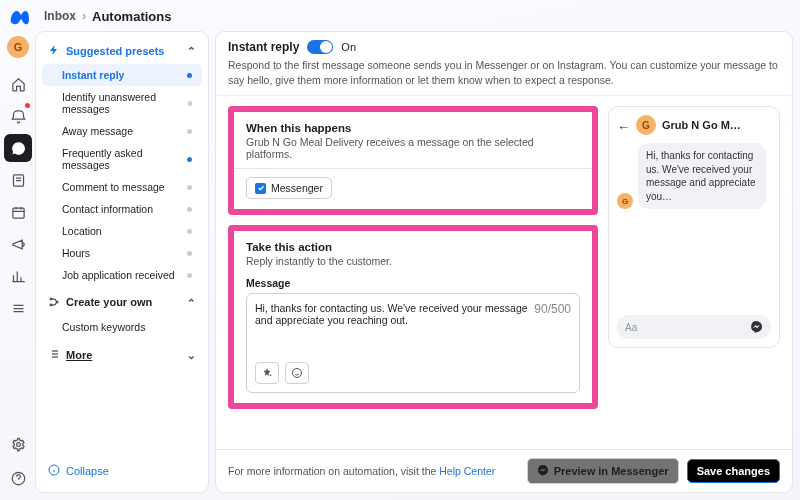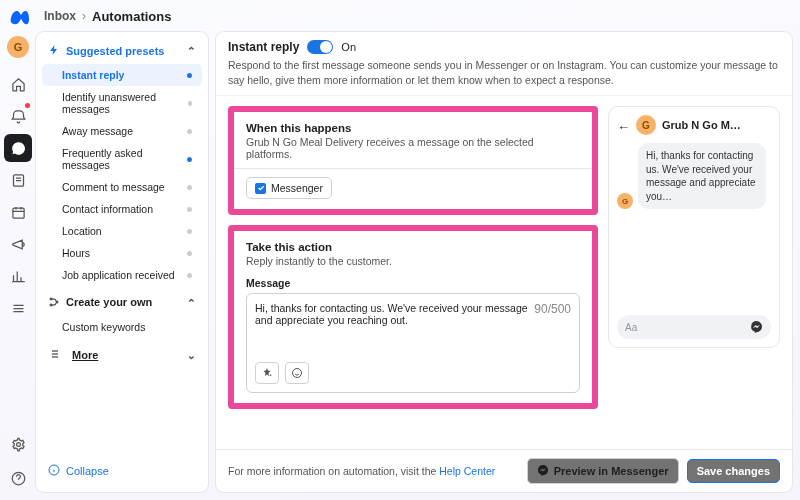--- a/index.html
+++ b/index.html
@@ -71,21 +71,21 @@
 .bubble{background:#f0f2f5;border-radius:10px;padding:6px 8px;font-size:10px;line-height:1.35;color:#333;max-width:128px;}
 .composer{margin-top:auto;background:#f0f2f5;border-radius:14px;height:24px;display:flex;align-items:center;padding:0 8px;justify-content:space-between;}
 .composer .ph{color:#90949c;font-size:10px;}
 .composer svg{width:13px;height:13px;color:#333;}
 
 .content-foot{border-top:1px solid #e4e6eb;padding:8px 12px;display:flex;align-items:center;gap:8px;}
 .content-foot .info{font-size:10.5px;color:#555;flex:1;}
 .content-foot .info a{color:#1b74e4;text-decoration:none;}
 .btn{border-radius:5px;padding:5px 9px;font-size:11px;font-weight:600;cursor:pointer;display:inline-flex;align-items:center;gap:5px;}
 .btn.secondary{background:#737373;border:1px solid #cdd0d4;color:#1c1e21;}
-.btn.primary{background:#737373;border:1px solid #1b74e4;color:#fff;}
+.btn.primary{background:#000000;border:1px solid #1b74e4;color:#fff;}
 .btn svg{width:12px;height:12px;}
 </style>
 </head>
 <body>
 
 <div class="leftrail">
   <div>
     <svg class="logo" viewBox="0 0 36 36">
         <path fill="#0866ff" d="M6 24c0-7 4-16 10-16 3 0 5 3 7 7 2-4 4-7 7-7 5 0 6 8 6 14 0 4-1 8-5 8-3 0-5-4-8-9-3 5-5 9-9 9-5 0-8-3-8-6z"></path>
       </svg>
@@ -236,21 +236,21 @@
               </svg></span>
           <span>Create your own</span>
         </span>
         <span class="chev">⌃</span>
       </div>
       <div class="side-item">
         <span>Custom keywords</span>
       </div>
 
       <div class="side-header dark" style="margin-top:4px;">
-        <span style="display:flex;align-items:center;gap:12px;text-decoration:underline;">
+        <span style="display:flex;align-items:center;gap:6px;text-decoration:underline;">
           <span><svg width="12" height="12" viewBox="0 0 24 24" fill="none" stroke="#1c1e21" stroke-width="2">
                 <path d="M8 6h12M8 12h12M8 18h12M4 6h.01M4 12h.01M4 18h.01"></path>
               </svg></span>
           <span>More</span>
         </span>
         <span class="chev">⌄</span>
       </div>
 
       <div class="side-collapse">
         <span><svg width="12" height="12" viewBox="0 0 24 24" fill="none" stroke="#1b74e4" stroke-width="2">

